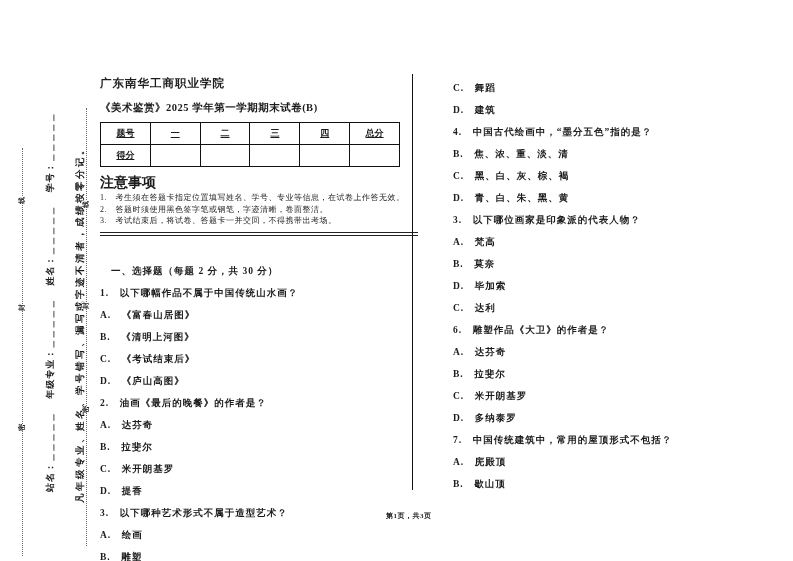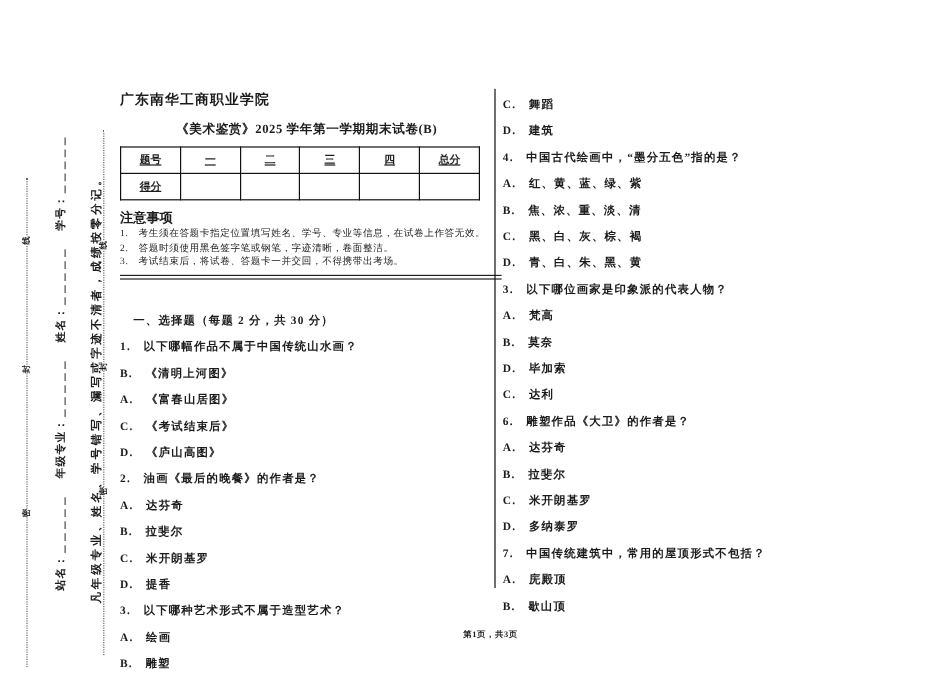--- a/index.html
+++ b/index.html
@@ -32,47 +32,47 @@
     position:absolute;
     transform:rotate(-90deg);
     font-size:7px;
     font-weight:bold;
     background:#fff;
     padding:1px 0;
     line-height:7px;
   }
   
   .col-left{position:absolute;left:100px;top:74px;width:311px;}
-  .col-right{position:absolute;left:419px;top:74px;width:285px;}
+  .col-right{position:absolute;left:453px;top:74px;width:285px;}
   .divider{position:absolute;left:412px;top:74px;height:416px;border-left:1.5px solid #111;}
   .school-title{text-align:left;font-size:11.5px;font-weight:bold;letter-spacing:1px;margin:2px 0 0 0;}
-  .exam-title{text-align:center;font-size:10.5px;font-weight:bold;letter-spacing:0.5px;margin:10px 0 0 0;}
+  .exam-title{font-size:10.5px;font-weight:bold;letter-spacing:0.5px;margin:10px 0 0 0;}
   table.score{
     border-collapse:collapse;
     width:300px;
     margin-top:7px;
     table-layout:fixed;
   }
   table.score td{
     border:1.2px solid #111;
     height:12px;
     font-size:9px;
     font-weight:bold;
     text-align:center;
     padding:4px;
     text-decoration:underline;
   }
-  .notice-title{font-size:11px;font-weight:bold;margin-top:7px;}
+  .notice-title{font-size:14px;font-weight:bold;margin-top:7px;}
   .notice-item{font-size:8px;font-weight:normal;line-height:11.5px;letter-spacing:0.5px;}
   .dbl-rule{margin-top:5px;width:318px;border-top:1.2px solid #222;border-bottom:1.2px solid #222;height:2.5px;}
   .lines{margin-top:3px;}
   .line{font-size:9.5px;font-weight:bold;line-height:22px;height:22px;letter-spacing:1px;white-space:nowrap;}
   .line.section{padding-left:11px;margin-top:24px;}
   .page-footer{
-    position:absolute;left:386px;top:524px;
+    position:absolute;left:386px;top:511px;
     font-size:7px;font-weight:bold;letter-spacing:0.5px;
   }
 </style>
 </head>
 <body>
 
 <div class="page">
 
   <div class="dotline dotline-outer"></div>
   <span class="seal-char" style="left:19px;top:196px;">线</span>
@@ -116,43 +116,42 @@
     <div>
         <div class="notice-item">1.　考生须在答题卡指定位置填写姓名、学号、专业等信息，在试卷上作答无效。</div>
         <div class="notice-item">2.　答题时须使用黑色签字笔或钢笔，字迹清晰，卷面整洁。</div>
         <div class="notice-item">3.　考试结束后，将试卷、答题卡一并交回，不得携带出考场。</div>
       </div>
     <div class="dbl-rule"></div>
 
     <div class="lines">
         <div class="line section">一、选择题（每题 2 分，共 30 分）</div>
         <div class="line question">1.　以下哪幅作品不属于中国传统山水画？</div>
+        <div class="line option">A.　《富春山居图》</div>
         <div class="line option">B.　《清明上河图》</div>
-        <div class="line option">A.　《富春山居图》</div>
         <div class="line option">C.　《考试结束后》</div>
         <div class="line option">D.　《庐山高图》</div>
         <div class="line question">2.　油画《最后的晚餐》的作者是？</div>
         <div class="line option">A.　达芬奇</div>
         <div class="line option">B.　拉斐尔</div>
         <div class="line option">C.　米开朗基罗</div>
         <div class="line option">D.　提香</div>
         <div class="line question">3.　以下哪种艺术形式不属于造型艺术？</div>
         <div class="line option">A.　绘画</div>
         <div class="line option">B.　雕塑</div>
       </div>
   </div>
 
   <div class="divider"></div>
 
   <div class="col-right">
     <div class="lines">
         <div class="line option">C.　舞蹈</div>
         <div class="line option">D.　建筑</div>
         <div class="line question">4.　中国古代绘画中，“墨分五色”指的是？</div>
-        <div class="line option">A.　红、黄、蓝、绿、紫</div>
         <div class="line option">B.　焦、浓、重、淡、清</div>
         <div class="line option">C.　黑、白、灰、棕、褐</div>
         <div class="line option">D.　青、白、朱、黑、黄</div>
         <div class="line question">3.　以下哪位画家是印象派的代表人物？</div>
         <div class="line option">A.　梵高</div>
         <div class="line option">B.　莫奈</div>
         <div class="line option">D.　毕加索</div>
         <div class="line option">C.　达利</div>
         <div class="line question">6.　雕塑作品《大卫》的作者是？</div>
         <div class="line option">A.　达芬奇</div>

